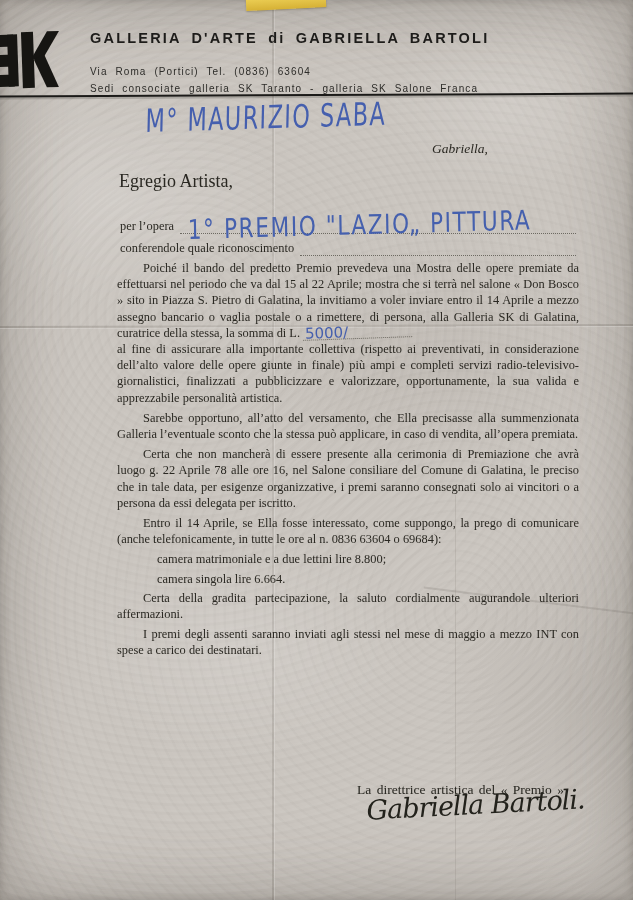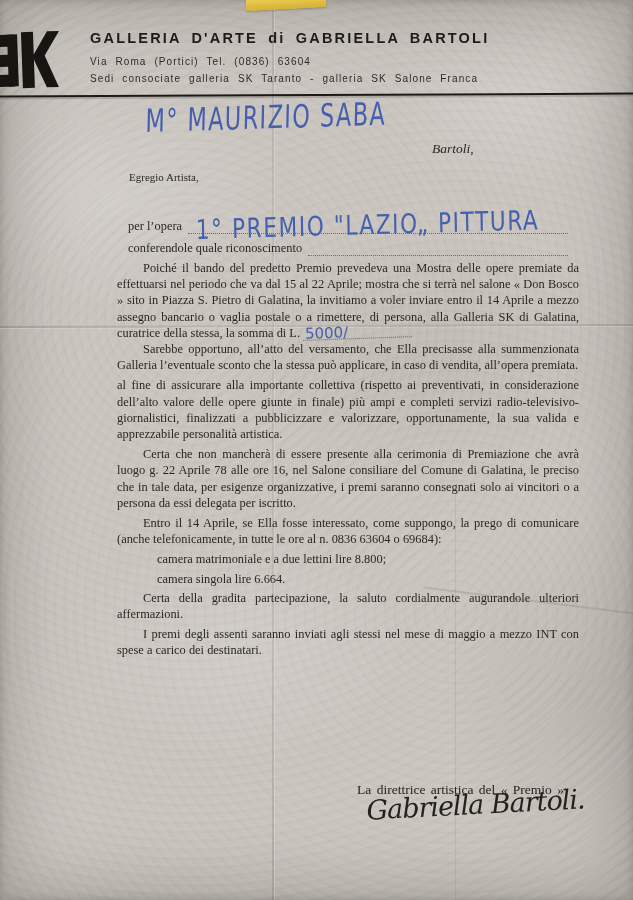--- a/index.html
+++ b/index.html
@@ -28,38 +28,38 @@
   .crease-v2{position:absolute;left:455px;top:55%;width:1px;height:45%;background:rgba(88,82,74,.12);}
   .crease-h1{position:absolute;left:0;top:325px;width:100%;height:2px;
     background:linear-gradient(90deg, rgba(88,82,74,.25), rgba(88,82,74,.10) 45%, rgba(88,82,74,.22));
     box-shadow:0 1px 0 rgba(255,255,255,.20);transform:rotate(-.2deg);}
   .crease-h2{position:absolute;right:-10px;top:600px;width:220px;height:1.5px;background:rgba(88,82,74,.16);transform:rotate(7deg);}
   .tape{position:absolute;left:246px;top:-4px;width:80px;height:13px;
     background:linear-gradient(180deg,#eed157,#d6b135);transform:rotate(-3deg);
     box-shadow:0 1px 2px rgba(60,50,20,.30);}
   .logo{position:absolute;left:-8px;top:28px;transform:rotate(-2deg);}
   .header{position:absolute;left:90px;top:30px;font-family:"Liberation Sans", sans-serif;}
-  .h-title{font-size:14.5px;font-weight:700;letter-spacing:2.2px;word-spacing:4px;color:#1d1c1a;margin-bottom:10px;}
+  .h-title{font-size:14.5px;font-weight:700;letter-spacing:2.2px;word-spacing:4px;color:#1d1c1a;margin-bottom:20px;}
   .h-sub{font-size:10px;letter-spacing:1.1px;word-spacing:4px;color:#2d2c29;margin-bottom:6px;}
   .rule{position:absolute;left:0;top:94px;width:100%;height:2px;background:#1b1a18;
     box-shadow:0 2px 0 rgba(27,26,24,.18);transform:rotate(-.25deg);}
   .hw{font-family:"DejaVu Sans", sans-serif;color:#455fae;}
   .recipient{position:absolute;left:146px;top:102px;font-size:32px;letter-spacing:2px;
     transform:scaleX(.70) rotate(-1.2deg) skewX(-3deg);transform-origin:left top;white-space:nowrap;}
   .place{position:absolute;left:432px;top:141px;font-style:italic;font-size:13.5px;}
-  .salutation{position:absolute;left:129px;top:171px;font-size:11px;}
+  .salutation{position:absolute;left:119px;top:171px;font-size:18px;}
   .body{position:absolute;left:117px;top:197px;width:462px;font-size:12.4px;line-height:16.2px;text-align:justify;}
   .para{margin:0 0 4px;text-indent:26px;}
   .para.tight{margin-bottom:0;}
   .para.no-indent{text-indent:0;}
   .it{font-style:italic;}
   .hw-inline{font-family:"DejaVu Sans", sans-serif;color:#455fae;font-size:15px;display:inline-block;
     transform:rotate(-2deg);border-bottom:1.5px dotted #6d6a62;padding:0 64px 0 2px;line-height:12px;text-indent:0;}
   .list-item{margin:0 0 3px 40px;text-indent:0;text-align:left;}
-  .fill-line{display:flex;align-items:flex-end;margin:5px 11px 4px;position:relative;height:17px;}
+  .fill-line{display:flex;align-items:flex-end;margin:5px 3px 4px;position:relative;height:17px;}
   .fill-line.fill-large{height:30px;margin-top:7px;}
   .fill-label{white-space:nowrap;padding-right:6px;}
   .dots{flex:1;border-bottom:1.6px dotted #6d6a62;position:relative;height:100%;}
   .hw-big{position:absolute;left:8px;bottom:-5px;font-family:"DejaVu Sans", sans-serif;color:#4560ae;
     font-size:27px;white-space:nowrap;letter-spacing:2px;
     transform:scaleX(.80) rotate(-1.3deg);transform-origin:left bottom;}
   .closing{position:absolute;left:102px;top:767px;width:462px;text-align:right;
     font-size:13.5px;word-spacing:2px;color:#26251f;margin-top:15px;}
   .signature{position:absolute;left:358px;top:789px;width:235px;text-align:center;
     font-family:"DejaVu Serif", serif;font-style:italic;font-size:27px;letter-spacing:-1px;
@@ -92,37 +92,37 @@
 
   <div class="header">
     <div class="h-title">GALLERIA D'ARTE di GABRIELLA BARTOLI</div>
     <div class="h-sub">Via Roma (Portici) Tel. (0836) 63604</div>
     <div class="h-sub">Sedi consociate galleria SK Taranto - galleria SK Salone Franca</div>
   </div>
 
   <div class="rule"></div>
 
   <div class="recipient hw">M° MAURIZIO SABA</div>
-  <div class="place">Bartoli,</div>
+  <div class="place">Gabriella,</div>
   <div class="salutation">Egregio Artista,</div>
 
   <div class="body">
       <div class="fill-line fill-large">
         <span class="fill-label">per l’opera</span>
         <span class="dots">
           <span class="hw-big">1° PREMIO "LAZIO„ PITTURA</span>
         </span>
       </div>
       <div class="fill-line">
         <span class="fill-label">conferendole quale riconoscimento</span>
         <span class="dots"></span>
       </div>
       <p class="para tight"><span>Poiché il bando del predetto Premio prevedeva una Mostra delle opere premiate da effettuarsi nel periodo che va dal 15 al 22 Aprile; mostra che si terrà nel salone « Don Bosco » sito in Piazza S. Pietro di Galatina, la invitiamo a voler inviare entro il 14 Aprile a mezzo assegno bancario o vaglia postale o a rimettere, di persona, alla Galleria SK di Galatina, curatrice della stessa, la somma di L. </span><span class="hw-inline">5000/</span></p>
+      <p class="para no-indent"><span>al fine di assicurare alla importante collettiva (rispetto ai preventivati, in considerazione dell’alto valore delle opere giunte in finale) più ampi e completi servizi radio-televisivo-giornalistici, finalizzati a pubblicizzare e valorizzare, opportunamente, la sua valida e apprezzabile personalità artistica.</span></p>
       <p class="para"><span>Sarebbe opportuno, all’atto del versamento, che Ella precisasse alla summenzionata Galleria l’eventuale sconto che la stessa può applicare, in caso di vendita, all’opera premiata.</span></p>
-      <p class="para no-indent"><span>al fine di assicurare alla importante collettiva (rispetto ai preventivati, in considerazione dell’alto valore delle opere giunte in finale) più ampi e completi servizi radio-televisivo-giornalistici, finalizzati a pubblicizzare e valorizzare, opportunamente, la sua valida e apprezzabile personalità artistica.</span></p>
       <p class="para"><span>Certa che non mancherà di essere presente alla cerimonia di Premiazione che avrà luogo g. 22 Aprile 78 alle ore 16, nel Salone consiliare del Comune di Galatina, le preciso che in tale data, per esigenze organizzative, i premi saranno consegnati solo ai vincitori o a persona da essi delegata per iscritto.</span></p>
       <p class="para"><span>Entro il 14 Aprile, se Ella fosse interessato, come suppongo, la prego di comunicare (anche telefonicamente, in tutte le ore al n. 0836 63604 o 69684):</span></p>
       <p class="para list-item">camera matrimoniale e a due lettini lire 8.800;</p>
       <p class="para list-item">camera singola lire 6.664.</p>
       <p class="para"><span>Certa della gradita partecipazione, la saluto cordialmente augurandole ulteriori affermazioni.</span></p>
       <p class="para"><span>I premi degli assenti saranno inviati agli stessi nel mese di maggio a mezzo INT con spese a carico dei destinatari.</span></p>
     </div>
 
   <div class="closing">La direttrice artistica del « Premio »</div>
   <div class="signature">Gabriella Bartoli.</div>

